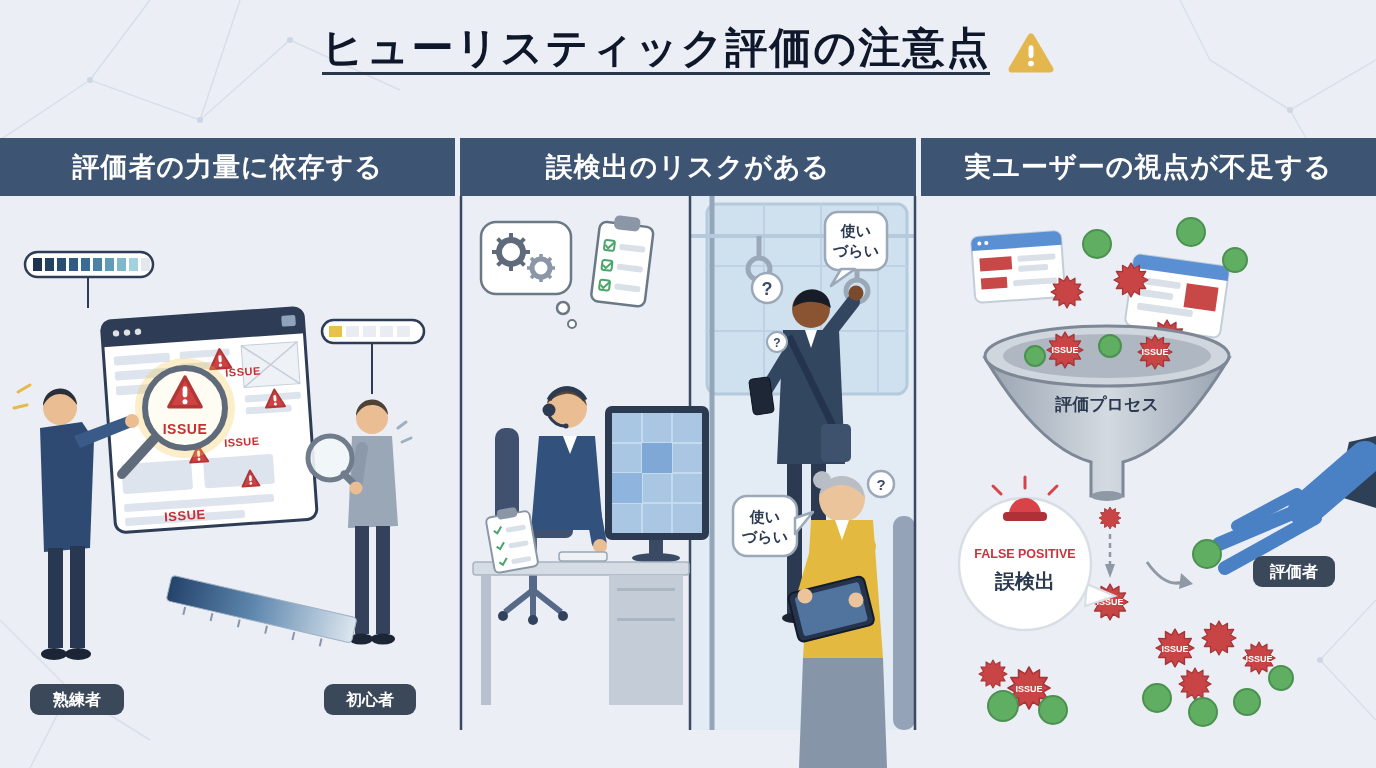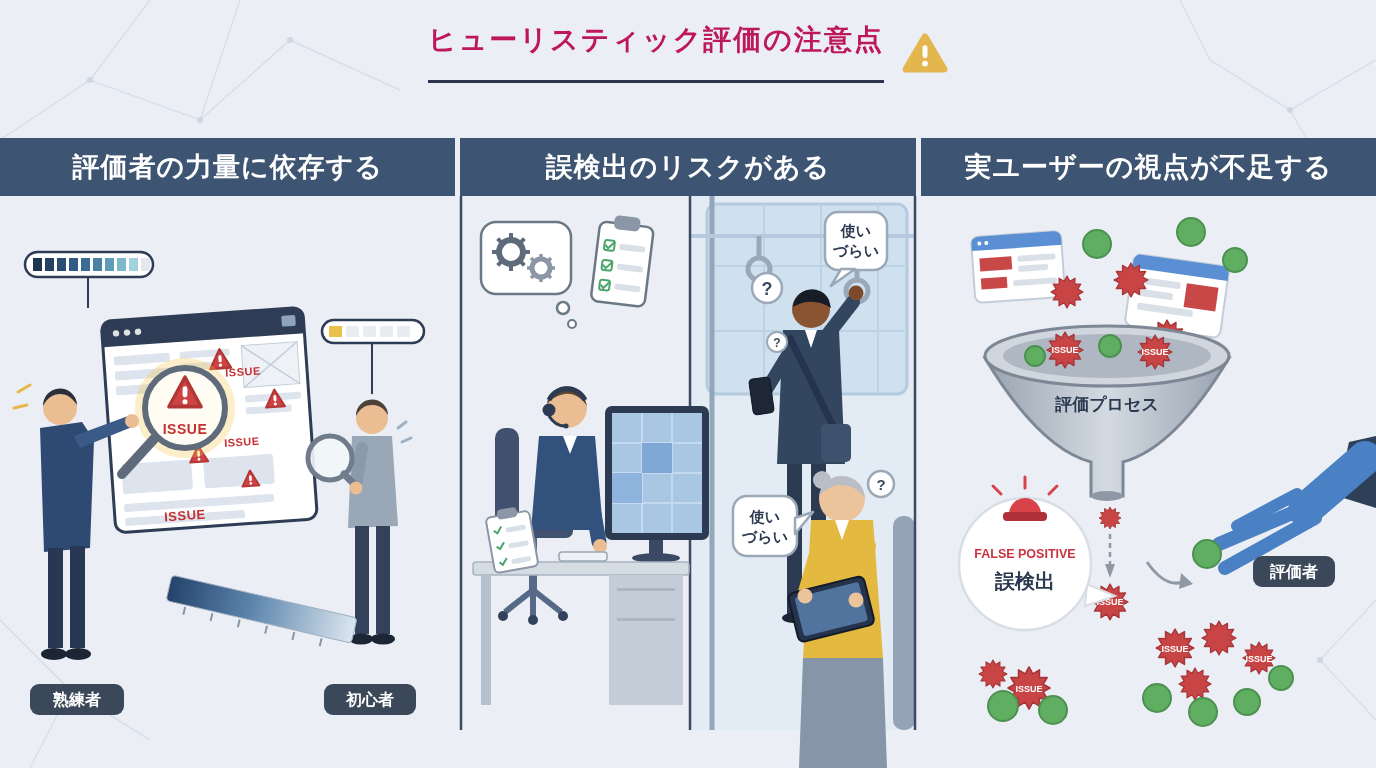--- a/index.html
+++ b/index.html
@@ -1,21 +1,21 @@
 <!DOCTYPE html>
 <html><head>
 <meta charset="utf-8">
 <style>
   *{margin:0;padding:0;box-sizing:border-box}
   html,body{width:1376px;height:768px}
   body{font-family:"Liberation Sans","DejaVu Sans",sans-serif;background:#ebeff5;overflow:hidden}
   .page{position:relative;width:1376px;height:768px;background:#ebeff5;overflow:hidden}
   .bg-net{position:absolute;inset:0;width:100%;height:100%}
   .title-band{position:absolute;top:24px;left:0;width:100%;display:flex;justify-content:center;align-items:flex-start;gap:18px;z-index:2}
-  .title{font-size:28px;font-weight:800;color:#be185d;letter-spacing:2px;border-bottom:3px solid #2a364c;padding-bottom:24px;line-height:1.15}
+  .title{font-size:42px;font-weight:800;color:#0f172a;letter-spacing:2px;border-bottom:3px solid #2a364c;padding-bottom:0;line-height:1.15}
   .warn-icon{width:46px;height:42px;margin-top:8px}
   .headers{position:absolute;top:138px;left:0;width:100%;display:flex;gap:5px;z-index:2}
   .col-header{flex:1;height:58px;background:#3d5472;color:#fff;display:flex;align-items:center;justify-content:center;font-size:27px;font-weight:700;letter-spacing:1px}
   .panels{position:absolute;top:196px;left:0;width:1376px;height:572px;z-index:1}
   .panel{position:absolute;top:0;height:572px}
   #panel1{left:0;width:459px}
   #panel2{left:459px;width:458px}
   #panel3{left:917px;width:459px}
   svg text{font-family:"Liberation Sans","DejaVu Sans",sans-serif}
   .badge-text{fill:#fff;font-size:16px;font-weight:bold}

